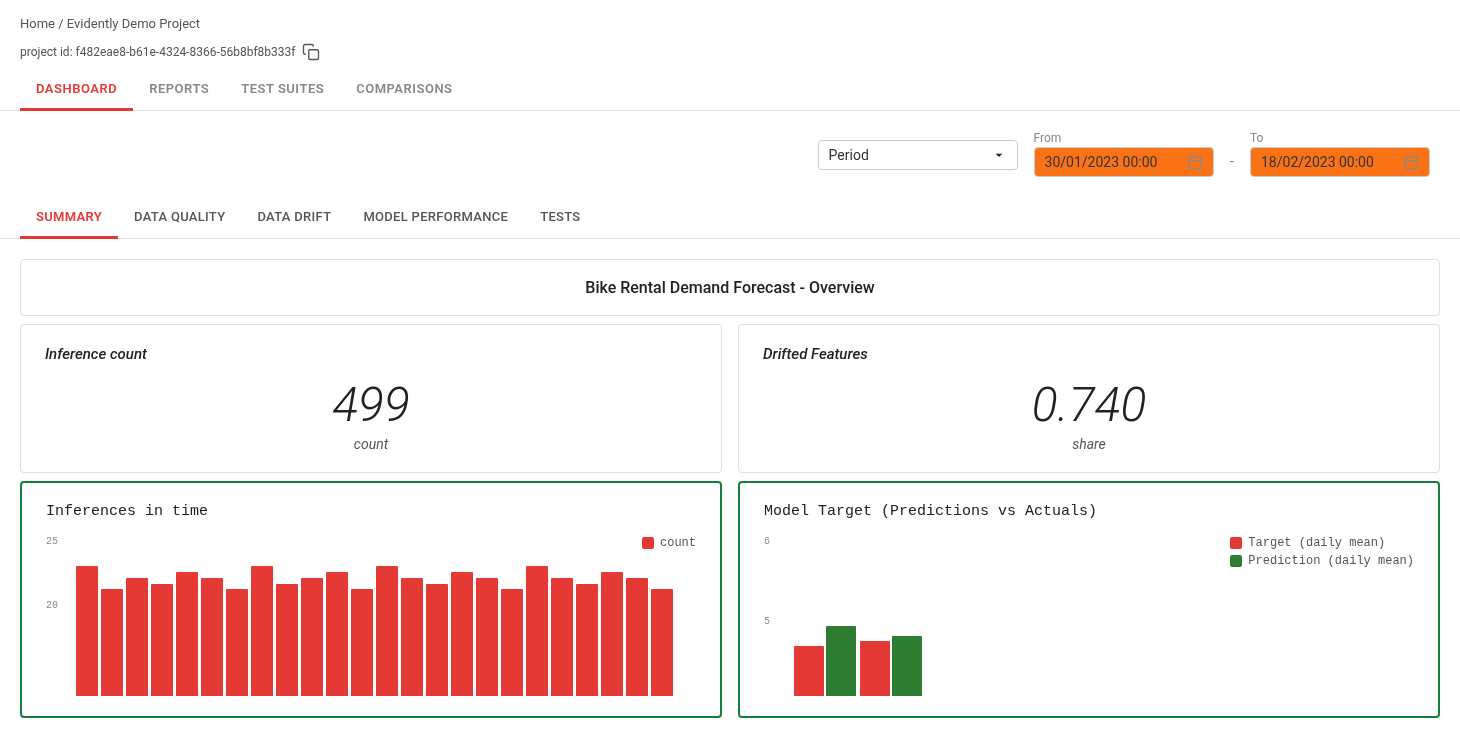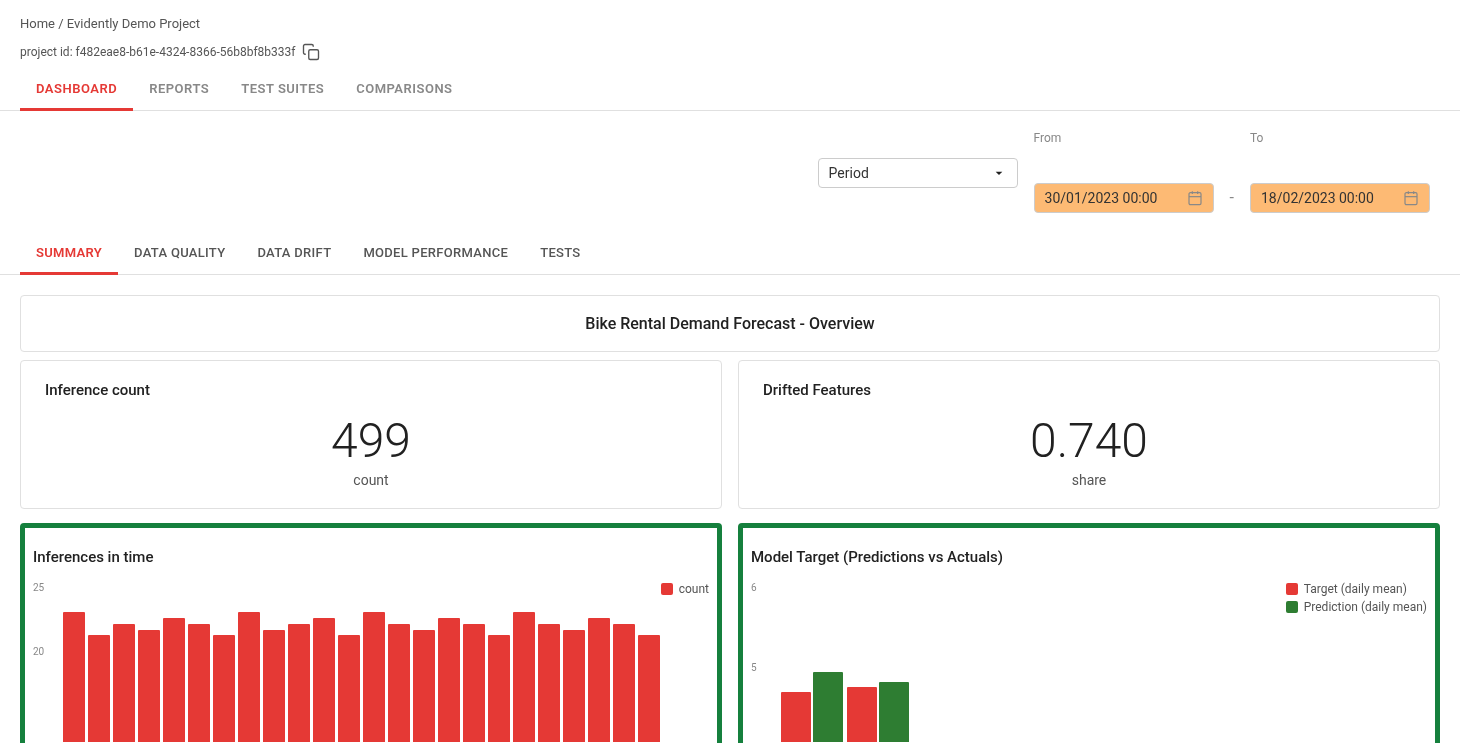--- a/index.html
+++ b/index.html
@@ -14,42 +14,42 @@
 
     .nav-tabs { display: flex; gap: 0; padding: 0 20px; border-bottom: 1px solid #e0e0e0; margin-top: 8px; }
     .nav-tab { padding: 12px 16px; font-size: 13px; font-weight: 600; letter-spacing: 0.5px; cursor: pointer; text-decoration: none; color: #888; border-bottom: 3px solid transparent; margin-bottom: -1px; }
     .nav-tab.active { color: #e53935; border-bottom-color: #e53935; }
 
     .filter-bar { display: flex; align-items: center; justify-content: flex-end; padding: 20px 30px 10px; gap: 16px; }
     .filter-label { font-size: 12px; color: #888; margin-bottom: 2px; }
     .filter-group { display: flex; flex-direction: column; }
     .filter-select-wrap { display: flex; align-items: center; border: 1px solid #ccc; border-radius: 4px; padding: 6px 10px; min-width: 200px; cursor: pointer; background: #fff; }
     .filter-select-wrap span { flex: 1; font-size: 14px; color: #333; }
-    .filter-date-wrap { display: flex; align-items: center; border: 1px solid #ccc; border-radius: 4px; padding: 6px 10px; min-width: 180px; cursor: pointer; background: #fdba74; gap: 6px; margin-top: 36px; }
+    .filter-date-wrap { display: flex; align-items: center; border: 1px solid #ccc; border-radius: 4px; padding: 6px 10px; min-width: 180px; cursor: pointer; background: #f97316; gap: 6px; }
     .filter-date-wrap span { font-size: 14px; color: #333; flex: 1; }
     .filter-dash { font-size: 16px; color: #888; align-self: flex-end; padding-bottom: 6px; }
 
     .sub-tabs { display: flex; gap: 0; padding: 0 20px; border-bottom: 1px solid #e0e0e0; margin-top: 10px; }
     .sub-tab { padding: 12px 16px; font-size: 13px; font-weight: 500; cursor: pointer; color: #555; border-bottom: 3px solid transparent; margin-bottom: -1px; letter-spacing: 0.3px; }
     .sub-tab.active { color: #e53935; border-bottom-color: #e53935; font-weight: 600; }
 
     .main-content { padding: 20px 20px 0; }
 
     .overview-card { border: 1px solid #e0e0e0; border-radius: 4px; padding: 18px 20px; margin-bottom: 8px; text-align: center; }
     .overview-title { font-size: 16px; font-weight: 500; color: #212121; }
 
-    .metrics-row { display: flex; gap: 16px; margin-bottom: 14px; }
+    .metrics-row { display: flex; gap: 16px; margin-bottom: 8px; font-style: italic; }
 
     .metric-card { flex: 1; border: 1px solid #e0e0e0; border-radius: 4px; padding: 20px 24px; }
     .metric-card-title { font-size: 15px; font-weight: 500; color: #212121; margin-bottom: 16px; }
     .metric-value { font-size: 48px; font-weight: 300; color: #212121; text-align: center; line-height: 1.1; }
     .metric-unit { font-size: 14px; color: #555; text-align: center; margin-top: 4px; }
 
     .chart-row { display: flex; gap: 16px; }
-    .chart-card { flex: 1; border: 5px solid #15803d; border-radius: 4px; padding: 20px 8px; }
+    .chart-card { flex: 1; border: 2px solid #15803d; border-radius: 4px; padding: 20px 24px; font-family: Liberation Mono, monospace; }
     .chart-card-title { font-size: 15px; font-weight: 500; color: #212121; margin-bottom: 16px; }
     .chart-area { height: 160px; position: relative; display: flex; align-items: flex-end; }
 
     .bar-chart { display: flex; align-items: flex-end; gap: 3px; width: 100%; height: 100%; padding-left: 30px; }
     .bar { background: #e53935; width: 100%; max-width: 22px; border-radius: 1px 1px 0 0; }
     .y-axis-label { position: absolute; left: 0; font-size: 10px; color: #888; }
 
     .chart-legend { display: flex; align-items: center; gap: 6px; font-size: 12px; color: #555; position: absolute; right: 0; top: 0; }
     .legend-dot { width: 12px; height: 12px; border-radius: 2px; }
     .target-bars { display: flex; gap: 4px; align-items: flex-end; padding-left: 30px; width: 100%; }

